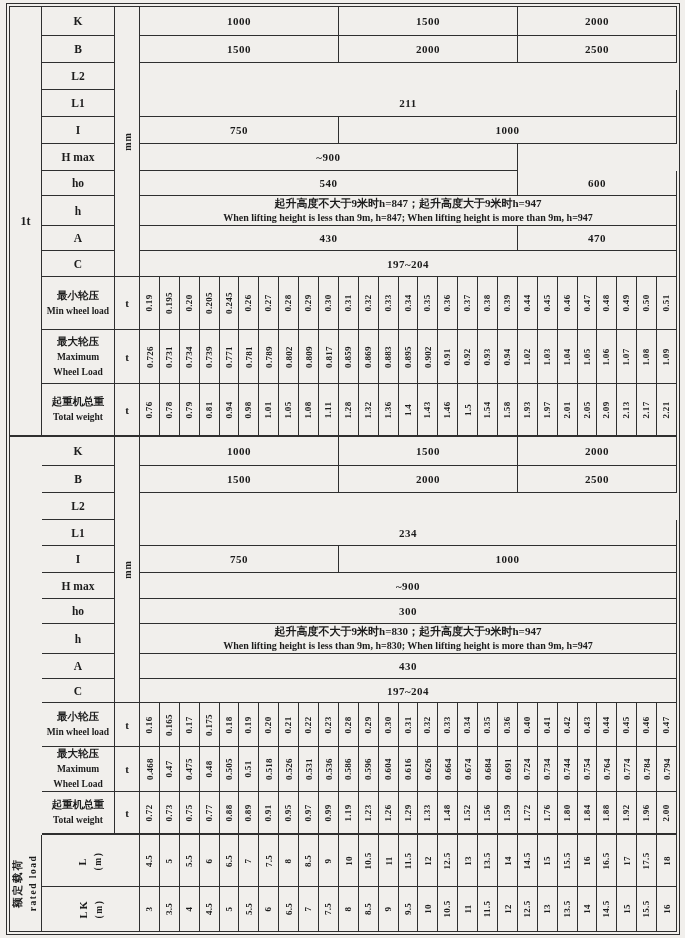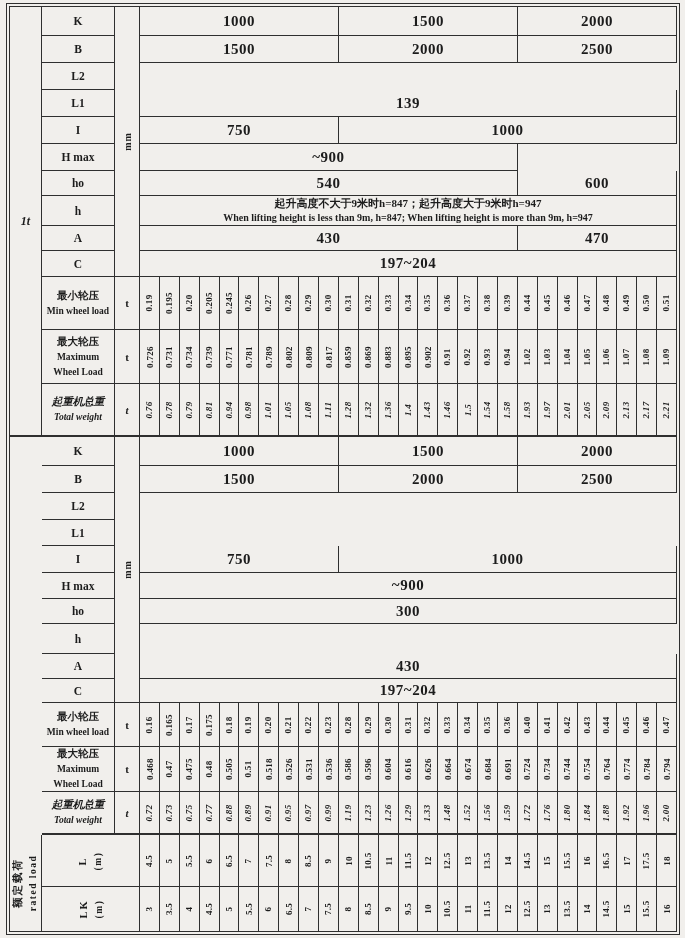--- a/index.html
+++ b/index.html
@@ -8,24 +8,24 @@
   .frame{position:absolute;left:6px;top:3px;border:1px solid #2f2f2f;padding:2px;background:#f1efec;}
   .grid{display:grid;width:667px;
         grid-template-columns:32px 73px 25px repeat(27,1fr);
         grid-template-rows:29px 27px 27px 27px 27px 27px 25px 30px 25px 26px 53px 54px 53px
                            29px 27px 27px 26px 27px 26px 25px 30px 25px 24px 44px 45px 43px
                            52px 45px;
         border-top:1px solid #2f2f2f;border-left:1px solid #2f2f2f;}
   .cell{display:flex;align-items:center;justify-content:center;
         border-right:1px solid #2f2f2f;border-bottom:1px solid #2f2f2f;
         font-weight:bold;overflow:hidden;text-align:center;}
-  .sec-bottom{border-bottom-width:2px;font-style:italic;}
+  .sec-bottom{border-bottom-width:2px;}
   .load-label{font-size:12px;}
   .param{font-size:11.5px;}
-  .hval{font-size:15px;letter-spacing:.5px;}
+  .hval{font-size:11px;letter-spacing:.5px;}
   .vtext{transform:rotate(-90deg);white-space:nowrap;}
   .unit-mm{font-size:10px;letter-spacing:1px;}
   .unit-t{font-size:11px;}
   .numv{font-size:9px;letter-spacing:.3px;}
   .wheel-label{flex-direction:column;line-height:1.55;padding:1px 2px;}
   .wheel-cn{font-size:10.5px;}
   .wheel-en{font-size:9.5px;}
   .note{flex-direction:column;line-height:1.35;padding:0 4px;}
   .note-cn{font-size:11px;}
   .note-en{font-size:10px;}
@@ -45,21 +45,21 @@
       <div class="cell param" style="grid-area: 1 / 2 / span 1 / span 1;">K</div>
       <div class="cell hval" style="grid-area: 1 / 4 / span 1 / span 10;">1000</div>
       <div class="cell hval" style="grid-area: 1 / 14 / span 1 / span 9;">1500</div>
       <div class="cell hval" style="grid-area: 1 / 23 / span 1 / span 8;">2000</div>
       <div class="cell param" style="grid-area: 2 / 2 / span 1 / span 1;">B</div>
       <div class="cell hval" style="grid-area: 2 / 4 / span 1 / span 10;">1500</div>
       <div class="cell hval" style="grid-area: 2 / 14 / span 1 / span 9;">2000</div>
       <div class="cell hval" style="grid-area: 2 / 23 / span 1 / span 8;">2500</div>
       <div class="cell param" style="grid-area: 3 / 2 / span 1 / span 1;">L2</div>
       <div class="cell param" style="grid-area: 4 / 2 / span 1 / span 1;">L1</div>
-      <div class="cell hval" style="grid-area: 4 / 4 / span 1 / span 27;">139</div>
+      <div class="cell hval" style="grid-area: 4 / 4 / span 1 / span 27;">211</div>
       <div class="cell param" style="grid-area: 5 / 2 / span 1 / span 1;">I</div>
       <div class="cell hval" style="grid-area: 5 / 4 / span 1 / span 10;">750</div>
       <div class="cell hval" style="grid-area: 5 / 14 / span 1 / span 17;">1000</div>
       <div class="cell param" style="grid-area: 6 / 2 / span 1 / span 1;">H max</div>
       <div class="cell hval" style="grid-area: 6 / 4 / span 1 / span 19;">~900</div>
       <div class="cell param" style="grid-area: 7 / 2 / span 1 / span 1;">ho</div>
       <div class="cell hval" style="grid-area: 7 / 4 / span 1 / span 19;">540</div>
       <div class="cell hval" style="grid-area: 7 / 23 / span 1 / span 8;">600</div>
       <div class="cell param" style="grid-area: 8 / 2 / span 1 / span 1;">h</div>
       <div class="cell note" style="grid-area: 8 / 4 / auto / span 27;">
@@ -335,28 +335,33 @@
       <div class="cell param" style="grid-area: 14 / 2 / span 1 / span 1;">K</div>
       <div class="cell hval" style="grid-area: 14 / 4 / span 1 / span 10;">1000</div>
       <div class="cell hval" style="grid-area: 14 / 14 / span 1 / span 9;">1500</div>
       <div class="cell hval" style="grid-area: 14 / 23 / span 1 / span 8;">2000</div>
       <div class="cell param" style="grid-area: 15 / 2 / span 1 / span 1;">B</div>
       <div class="cell hval" style="grid-area: 15 / 4 / span 1 / span 10;">1500</div>
       <div class="cell hval" style="grid-area: 15 / 14 / span 1 / span 9;">2000</div>
       <div class="cell hval" style="grid-area: 15 / 23 / span 1 / span 8;">2500</div>
       <div class="cell param" style="grid-area: 16 / 2 / span 1 / span 1;">L2</div>
       <div class="cell param" style="grid-area: 17 / 2 / span 1 / span 1;">L1</div>
+      <div class="cell hval" style="grid-area: 17 / 4 / span 1 / span 27;">234</div>
       <div class="cell param" style="grid-area: 18 / 2 / span 1 / span 1;">I</div>
       <div class="cell hval" style="grid-area: 18 / 4 / span 1 / span 10;">750</div>
       <div class="cell hval" style="grid-area: 18 / 14 / span 1 / span 17;">1000</div>
       <div class="cell param" style="grid-area: 19 / 2 / span 1 / span 1;">H max</div>
       <div class="cell hval" style="grid-area: 19 / 4 / span 1 / span 27;">~900</div>
       <div class="cell param" style="grid-area: 20 / 2 / span 1 / span 1;">ho</div>
       <div class="cell hval" style="grid-area: 20 / 4 / span 1 / span 27;">300</div>
       <div class="cell param" style="grid-area: 21 / 2 / span 1 / span 1;">h</div>
+      <div class="cell note" style="grid-area: 21 / 4 / auto / span 27;">
+        <span class="note-cn">起升高度不大于9米时h=830；起升高度大于9米时h=947</span>
+        <span class="note-en">When lifting height is less than 9m, h=830; When lifting height is more than 9m, h=947</span>
+      </div>
       <div class="cell param" style="grid-area: 22 / 2 / span 1 / span 1;">A</div>
       <div class="cell hval" style="grid-area: 22 / 4 / span 1 / span 27;">430</div>
       <div class="cell param" style="grid-area: 23 / 2 / span 1 / span 1;">C</div>
       <div class="cell hval" style="grid-area: 23 / 4 / span 1 / span 27;">197~204</div>
       <div class="cell wheel-label" style="grid-area: 24 / 2;">
         <span class="wheel-cn">最小轮压</span>
         <span class="wheel-en">Min wheel load</span>
       </div>
       <div class="cell unit-t" style="grid-area: 24 / 3 / span 1 / span 1;">t</div>
       <div class="cell" style="grid-area: 24 / 4 / span 1 / span 1;">

